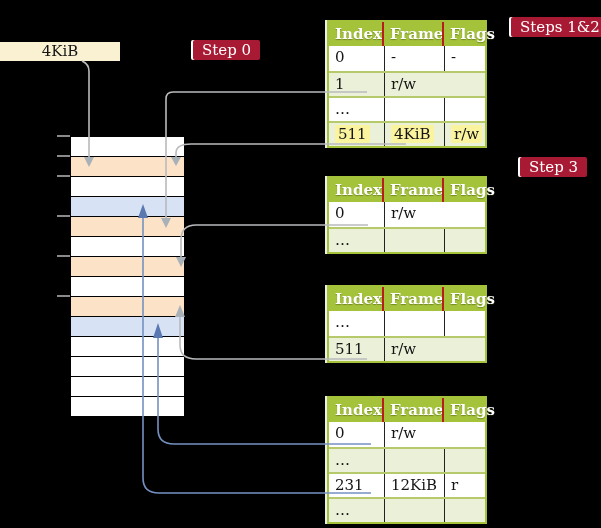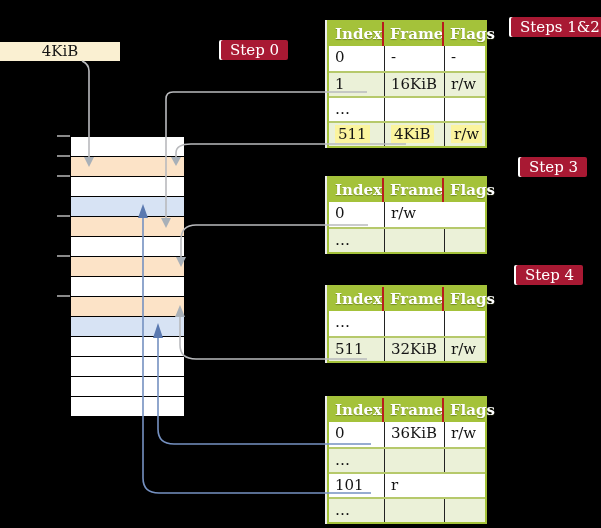--- a/index.html
+++ b/index.html
@@ -12,21 +12,21 @@
     position:absolute; left:0; top:42px; width:120px; height:19px;
     background:#faf0d2; color:#141414; font-size:15px; line-height:19px;
     text-align:center; z-index:2;
   }
   
   .step {
     position:absolute; background:#a81933; color:#fff; font-size:15px;
     height:20px; line-height:20px; padding:0 9px; border-radius:2px;
     box-shadow:-2px 0 0 #fff; z-index:2; white-space:nowrap;
   }
-  #step-0   { left:193px; top:40px;margin-left:28px;  }
+  #step-0   { left:193px; top:40px;  }
   #steps-1-2{ left:511px; top:17px;  }
   #step-3   { left:520px; top:157px; }
   #step-4   { left:516px; top:265px; }
   
   .memory {
     position:absolute; left:70px; top:136px; width:113px;
     border:1px solid #000; border-top:none; z-index:1;
   }
   .mem-row { height:20px; box-sizing:border-box; border-top:1px solid #000; }
   .tick { position:absolute; left:57px; width:13px; height:2px; background:#8a8a8a; z-index:1; }
@@ -65,21 +65,20 @@
 
 <div class="canvas">
 
   <div class="kib-box">
     <span>4KiB</span>
   </div>
 
   <div class="step" id="step-0">Step 0</div>
   <div class="step" id="steps-1-2">Steps 1&amp;2</div>
   <div class="step" id="step-3">Step 3</div>
-  <div class="step" id="step-4">Step 4</div>
 
   <div class="memory">
       <div class="mem-row" style="background: rgb(255, 255, 255);"></div>
       <div class="mem-row" style="background: rgb(252, 227, 199);"></div>
       <div class="mem-row" style="background: rgb(255, 255, 255);"></div>
       <div class="mem-row" style="background: rgb(215, 227, 244);"></div>
       <div class="mem-row" style="background: rgb(252, 227, 199);"></div>
       <div class="mem-row" style="background: rgb(255, 255, 255);"></div>
       <div class="mem-row" style="background: rgb(252, 227, 199);"></div>
       <div class="mem-row" style="background: rgb(255, 255, 255);"></div>
@@ -97,21 +96,20 @@
         <div class="th c1">Frame</div>
         <div class="th c2">Flags</div>
       </div>
       <div class="trow">
         <div class="td c0">0</div>
         <div class="td c1">-</div>
         <div class="td c2">-</div>
       </div>
       <div class="trow shaded">
         <div class="td c0">1</div>
-        <div class="td c1">16KiB</div>
         <div class="td c2">r/w</div>
       </div>
       <div class="trow">
         <div class="td c0">…</div>
         <div class="td c1"></div>
         <div class="td c2"></div>
       </div>
       <div class="trow shaded">
         <div class="td c0"><span class="hl">511</span></div>
         <div class="td c1"><span class="hl">4KiB</span></div>
@@ -140,42 +138,41 @@
         <div class="th c1">Frame</div>
         <div class="th c2">Flags</div>
       </div>
       <div class="trow">
         <div class="td c0">…</div>
         <div class="td c1"></div>
         <div class="td c2"></div>
       </div>
       <div class="trow shaded">
         <div class="td c0">511</div>
-        <div class="td c1">32KiB</div>
         <div class="td c2">r/w</div>
       </div>
     </div>
   <div class="ptable" id="table-3">
       <div class="thead">
         <div class="th c0">Index</div>
         <div class="th c1">Frame</div>
         <div class="th c2">Flags</div>
       </div>
       <div class="trow">
         <div class="td c0">0</div>
-        <div class="td c1">36KiB</div>
-        <div class="td c2">r/w</div>
-      </div>
-      <div class="trow shaded">
-        <div class="td c0">…</div>
-        <div class="td c1"></div>
-        <div class="td c2"></div>
-      </div>
-      <div class="trow">
-        <div class="td c0">101</div>
+        <div class="td c2">r/w</div>
+      </div>
+      <div class="trow shaded">
+        <div class="td c0">…</div>
+        <div class="td c1"></div>
+        <div class="td c2"></div>
+      </div>
+      <div class="trow">
+        <div class="td c0">231</div>
+        <div class="td c1">12KiB</div>
         <div class="td c2">r</div>
       </div>
       <div class="trow shaded">
         <div class="td c0">…</div>
         <div class="td c1"></div>
         <div class="td c2"></div>
       </div>
     </div>
 
   <svg class="arrows" width="601" height="528">

